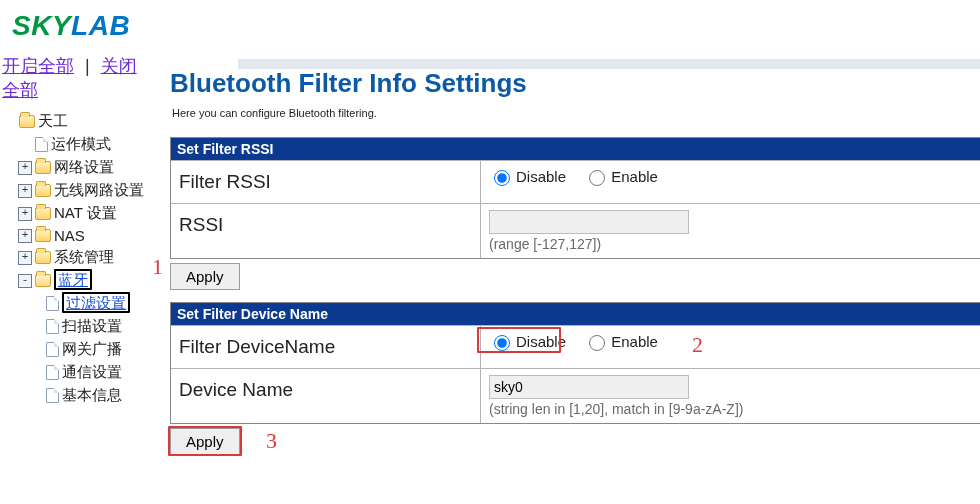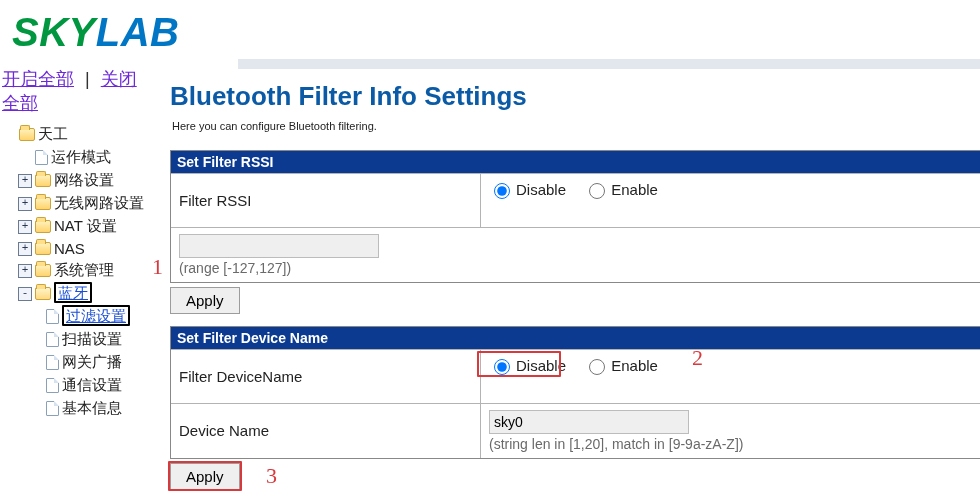--- a/index.html
+++ b/index.html
@@ -7,21 +7,21 @@
     margin: 0;
     font-family: Arial, Helvetica, sans-serif;
     font-size: 14px;
     color: #222;
     background: #fff;
     width: 980px;
   }
   .top-logo {
     padding: 10px 12px 6px 12px;
     font-family: Arial, sans-serif;
-    font-size: 40px;
+    font-size: 28px;
     font-weight: 900;
     font-style: italic;
     letter-spacing: 0.5px;
     color: #009740;
   }
   .top-logo .alt { color: #0076c4; }
 
   .topbar-right {
     position: absolute;
     left: 238px;
@@ -164,23 +164,23 @@
     padding: 3px 6px;
     font-size: 14px;
   }
   .frow {
     display: flex;
     border-top: 1px solid #b3b3b3;
   }
   .frow:first-of-type { border-top: 0; }
   .fcell-l {
     width: 310px;
-    padding: 18px 8px;
+    padding: 10px 8px;
     border-right: 1px solid #b3b3b3;
-    font-size: 15px;
+    font-size: 19px;
   }
   .fcell-r {
     flex: 1;
     padding: 6px 8px;
     font-size: 15px;
   }
   .radio-group label {
     margin-right: 14px;
     display: inline-flex;
     align-items: center;
@@ -313,20 +313,21 @@
             <input type="radio" name="rssi" checked="" style="">
             <span>Disable</span>
           </label>
           <label>
             <input type="radio" name="rssi" style="">
             <span>Enable</span>
           </label>
         </div>
       </div>
       <div class="frow">
+        <div class="fcell-l">RSSI</div>
         <div class="fcell-r">
           <input class="txtinput" type="text" value="" style="">
           <div class="hint">(range [-127,127])</div>
         </div>
       </div>
     </div>
     <div class="apply-wrap">
       <button class="btn">Apply</button>
     </div>
 

